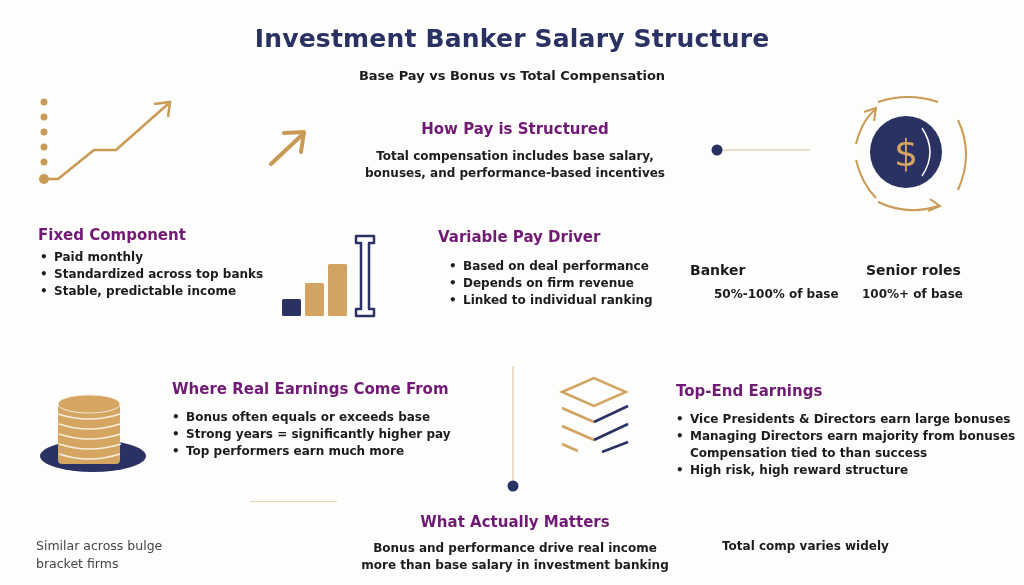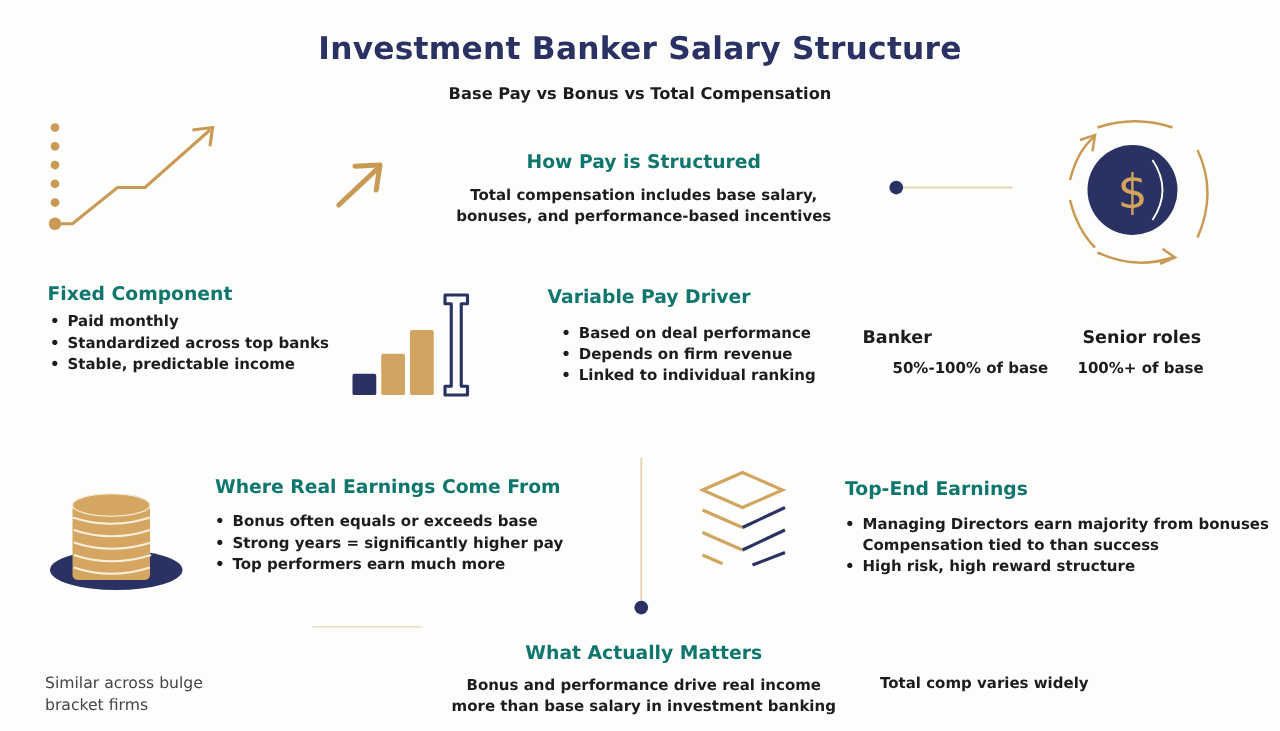--- a/index.html
+++ b/index.html
@@ -11,21 +11,21 @@
   }
   .abs { position:absolute; }
   .title {
     left:0; width:1024px; top:24px; text-align:center;
     font-size:25px; font-weight:bold; color:#2a3163; letter-spacing:0.2px;
   }
   .subtitle {
     left:0; width:1024px; top:68px; text-align:center;
     font-size:13px; font-weight:bold; color:#1c1c1c;
   }
-  .heading { font-size:15px; font-weight:bold; color:#0f766e; white-space:nowrap; }
+  .heading { font-size:15px; font-weight:bold; color:#701a75; white-space:nowrap; }
   .body-text { font-size:12px; font-weight:bold; color:#1c1c1c; line-height:17px; }
   ul.bullets { list-style:none; margin:0; padding:0; }
   ul.bullets li { font-size:12px; font-weight:bold; line-height:17px; white-space:nowrap; }
   ul.bullets li .dot { display:inline-block; width:14px; }
   .center { text-align:center; }
   .light { font-weight:normal; color:#444; font-size:12.5px; line-height:18px;margin-top:40px; }
   svg { display:block; }
 </style>
 </head>
 <body>
@@ -154,24 +154,25 @@
     <polyline points="36,48 70,32" fill="none" stroke="#2a3163" stroke-width="2.5"></polyline>
     <polyline points="4,52 36,66" fill="none" stroke="#d1a561" stroke-width="2.5"></polyline>
     <polyline points="36,66 70,50" fill="none" stroke="#2a3163" stroke-width="2.5"></polyline>
     <polyline points="4,70 20,77" fill="none" stroke="#d1a561" stroke-width="2.5"></polyline>
     <polyline points="44,78 70,68" fill="none" stroke="#2a3163" stroke-width="2.5"></polyline>
   </svg>
 </div>
 
 <div class="abs heading" style="left:676px;top:382px;">Top-End Earnings</div>
 <ul class="abs bullets" style="left:676px;top:411px;">
+  <li><span class="dot">•</span><span>Vice Presidents &amp; Directors earn large bonuses</span></li>
   <li><span class="dot">•</span><span>Managing Directors earn majority from bonuses</span></li>
   <li><span class="dot"></span><span>Compensation tied to than success</span></li>
   <li><span class="dot">•</span><span>High risk, high reward structure</span></li>
 </ul>
 
 <div class="abs heading center" style="left:360px;width:310px;top:513px;">What Actually Matters</div>
 <div class="abs body-text center" style="left:340px;width:350px;top:540px;">
   <div>Bonus and performance drive real income</div>
   <div>more than base salary in investment banking</div>
 </div>
 
-<div class="abs body-text" style="left:704px;top:538px;">Total comp varies widely</div>
+<div class="abs body-text" style="left:722px;top:538px;">Total comp varies widely</div>
 
 </body></html>

